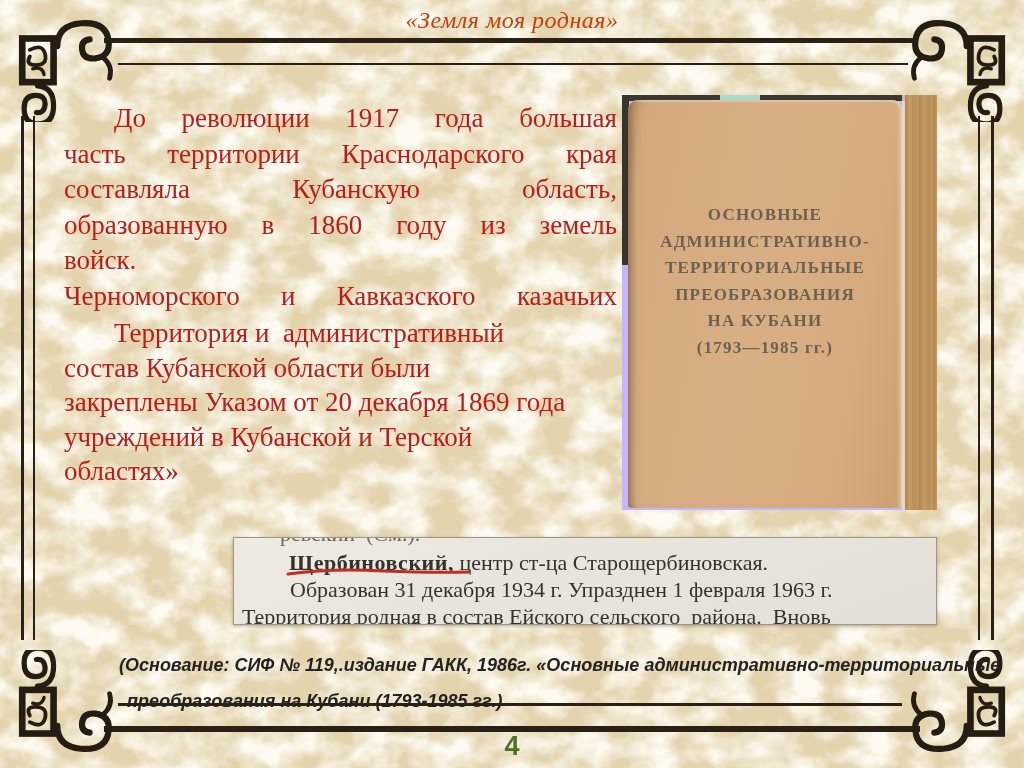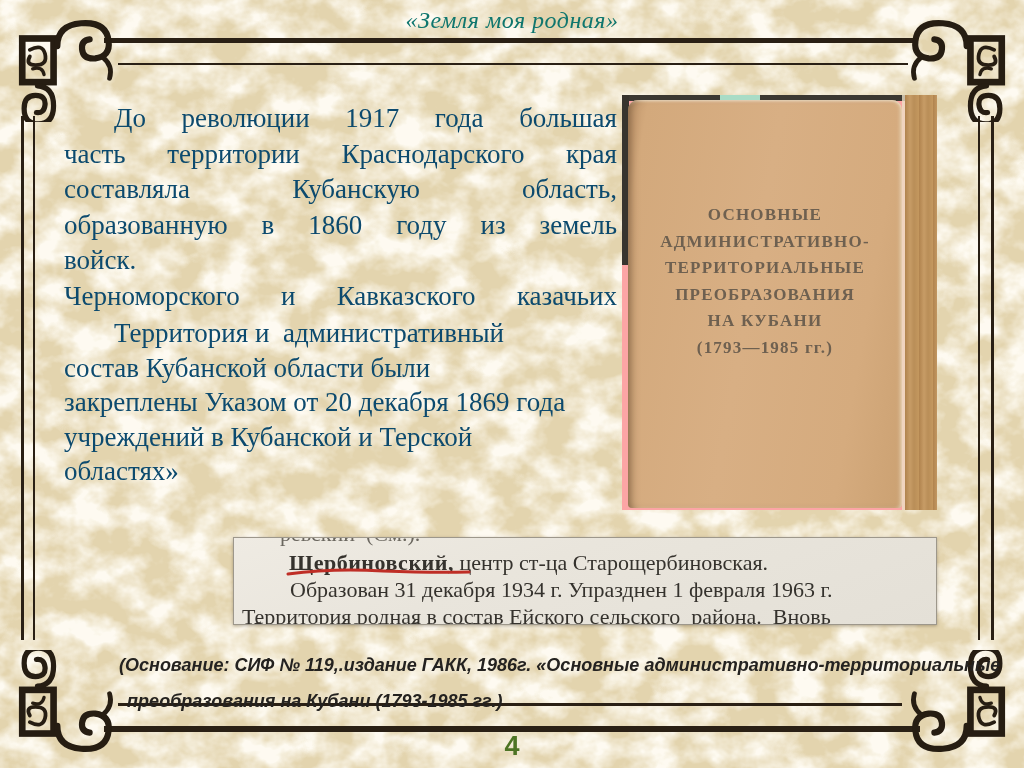--- a/index.html
+++ b/index.html
@@ -22,39 +22,39 @@
   .v-right-outer{left:991px;top:116px;width:3px;height:524px;}
   .corner{position:absolute;width:112px;height:112px;z-index:2;}
   .corner.tl{left:8px;top:10px;}
   .corner.tr{right:8px;top:10px;transform:scaleX(-1);}
   .corner.bl{left:8px;bottom:6px;transform:scaleY(-1);}
   .corner.br{right:8px;bottom:6px;transform:scale(-1,-1);}
 
   
   .title{
     position:absolute;top:7px;left:0;width:100%;text-align:center;z-index:3;
-    font-style:italic;font-size:24px;color:#0f766e;letter-spacing:.5px;
+    font-style:italic;font-size:24px;color:#c2410c;letter-spacing:.5px;
   }
   .page-num{
     position:absolute;top:731px;left:0;width:100%;text-align:center;z-index:3;
     font-family:"Liberation Sans",sans-serif;font-weight:bold;font-size:27px;color:#4d7425;
   }
 
   
-  .para{position:absolute;z-index:3;color:#0c4a6e;}
+  .para{position:absolute;z-index:3;color:#b91c1c;}
   .p1{left:64px;top:101px;width:553px;font-size:27px;line-height:35.5px;}
   .p1 .jline{text-align:justify;text-align-last:justify;}
   .p1 .jline.last{text-align-last:left;}
   .p1 .indent{text-indent:50px;}
   .p2{left:64px;top:316px;width:580px;font-size:27px;line-height:34.5px;}
   .p2 .pline{white-space:pre;}
   .p2 .indent{text-indent:50px;}
 
   
-  .photo{position:absolute;left:622px;top:95px;width:315px;height:415px;z-index:3;overflow:hidden;background:#fca5a5;}
+  .photo{position:absolute;left:622px;top:95px;width:315px;height:415px;z-index:3;overflow:hidden;background:#c4b5fd;}
   .photo .top-strip{position:absolute;left:0;top:0;width:100%;height:6px;background:#3b3832;}
   .photo .teal-patch{position:absolute;left:98px;top:0;width:40px;height:6px;background:#a9dcc6;}
   .photo .left-sliver{position:absolute;left:0;top:0;width:7px;height:170px;background:#37342e;}
   .photo .wood{
     position:absolute;right:0;top:0;width:32px;height:100%;
     background:repeating-linear-gradient(to right,#b0834e 0,#c79c66 5px,#b98e58 9px,#c4985f 14px);
   }
   .photo .cover{
     position:absolute;left:6px;top:5px;right:35px;bottom:2px;
     border-radius:10px 10px 4px 4px;

